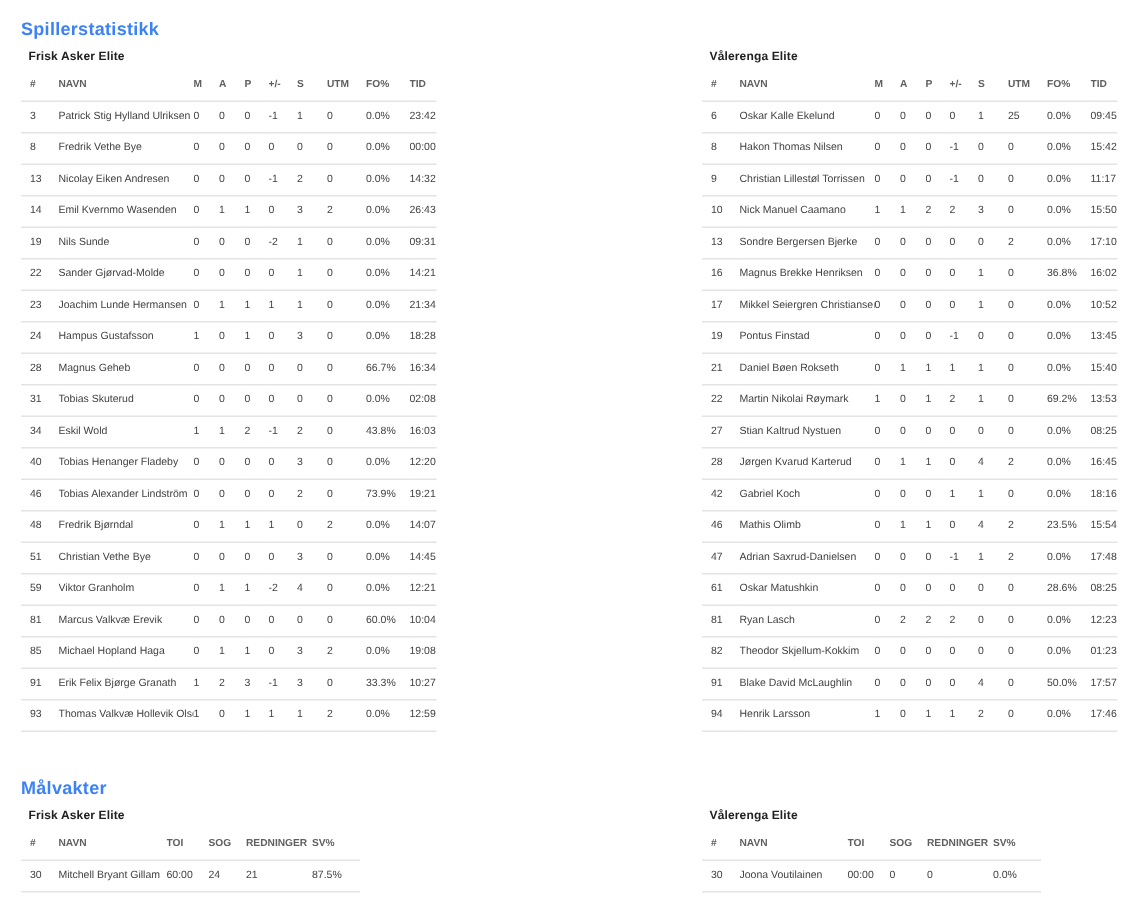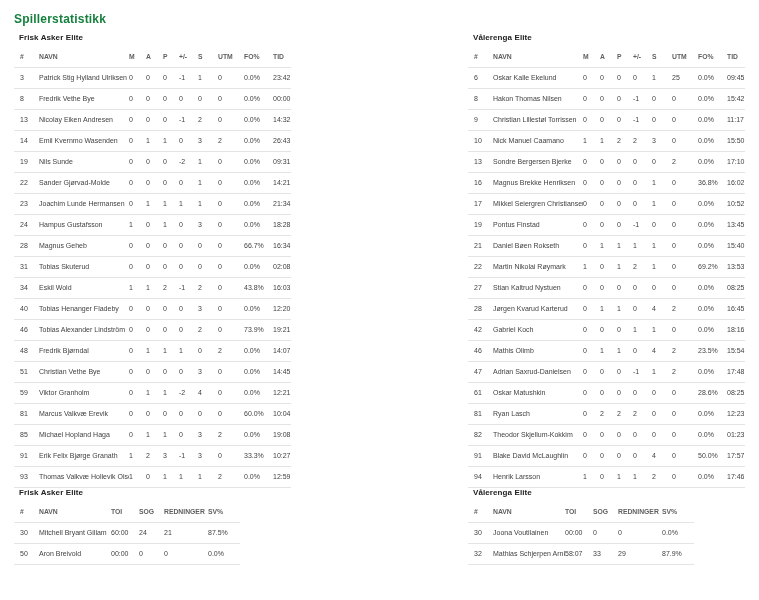--- a/index.html
+++ b/index.html
@@ -3,21 +3,21 @@
 <meta charset="utf-8">
 <style>
   html,body{margin:0;padding:0;background:#ffffff;}
   body{
     width:759px;height:600px;overflow:hidden;
     font-family:"Liberation Sans","DejaVu Sans",sans-serif;
     color:#3f3f3f;
   }
   .page{padding:12px 14px 0 14px;}
   .section-title{
-    font-size:12px;font-weight:bold;color:#15803d;
+    font-size:12px;font-weight:bold;color:#3b82f6;
     margin:0 0 7px 0;letter-spacing:.2px;
   }
   .section-goalies .section-title{margin-top:30px;}
   .teams-row{display:flex;justify-content:space-between;align-items:flex-end;}
   .team-block{width:277px;}
   .team-name{
     font-size:8px;font-weight:bold;color:#212121;
     margin:0 0 5px 5px;letter-spacing:.1px;
   }
   table{border-collapse:collapse;table-layout:fixed;font-size:7px;color:#424242;}
@@ -604,20 +604,21 @@
                 <td>17:46</td>
               </tr>
             </tbody>
           </table>
       </div>
 
     </div>
   </div>
 
   <div class="section section-goalies">
+    <h1 class="section-title">Målvakter</h1>
     <div class="teams-row">
 
       <div class="team-block">
         <div class="team-name">Frisk Asker Elite</div>
         <table class="goalie-table">
             <colgroup>
               <col class="c-num">
               <col class="c-name">
               <col class="c-toi">
               <col class="c-sog">

